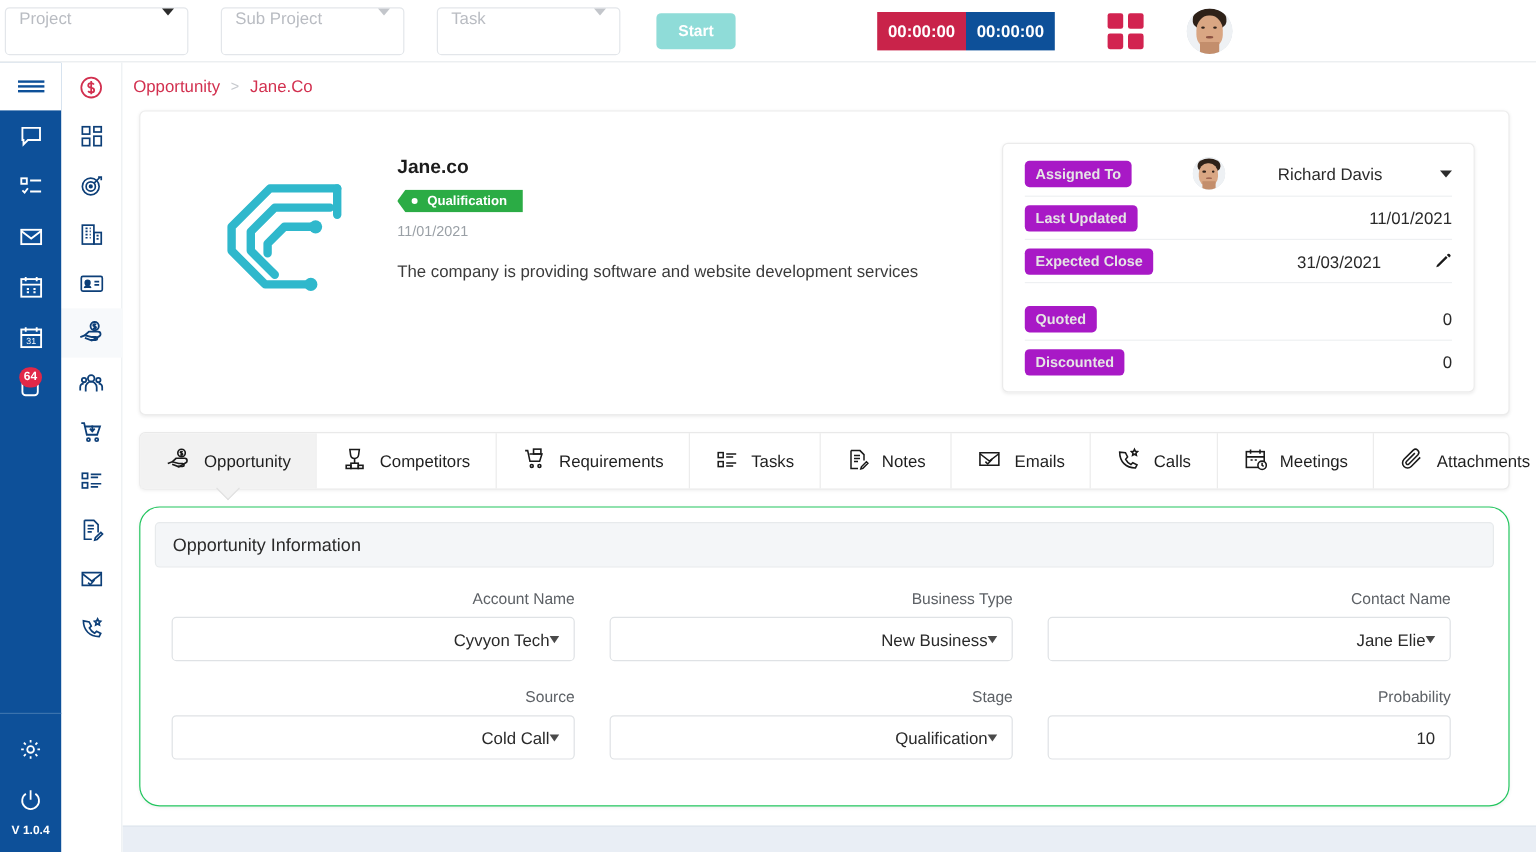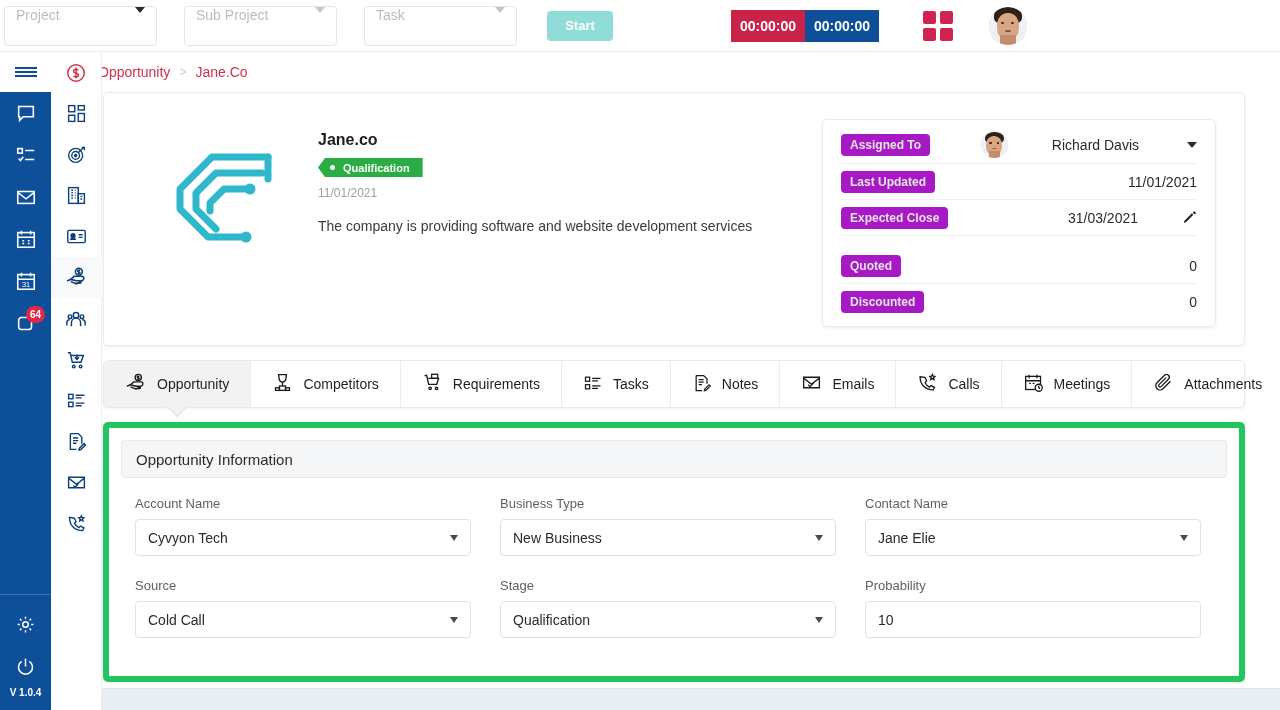--- a/index.html
+++ b/index.html
@@ -75,21 +75,21 @@
     width: 51px; height: 40px; background: #fff; display: flex;
     align-items: center; justify-content: center; flex-shrink: 0;
   }
   .rail-blue .burger i { display:block; width:22px; height:2px; background:#0d5099; margin:2px 0; }
   .rail-item {
     width: 51px; height: 42px; display: flex; align-items: center;
     justify-content: center; position: relative; cursor: pointer; flex-shrink: 0;
   }
   .rail-item svg { stroke: #fff; fill: none; stroke-width: 1.7; }
   .rail-badge {
-    position: absolute; top: 4px; right: 6px; min-width: 19px; height: 17px;
+    position: absolute; top: 4px; right: 16px; min-width: 19px; height: 17px;
     background: #e12848; color: #fff; border-radius: 9px; font-size: 10px;
     font-weight: bold; display: flex; align-items: center; justify-content: center;
     padding: 0 4px;
   }
   .rail-bottom { margin-top: auto; width: 51px; border-top: 1px solid #3a72ad; padding-top: 8px; padding-bottom: 6px; }
   .rail-ver { color: #fff; font-size: 10px; font-weight: bold; text-align: center; padding-bottom: 6px; }
 
   .rail-white {
     position: absolute; top: 52px; left: 51px; width: 51px; height: 658px;
     background: #fff; display: flex; flex-direction: column; align-items: center;
@@ -97,21 +97,21 @@
   }
   .rail-white .witem {
     width: 51px; height: 41px; display: flex; align-items: center;
     justify-content: center; cursor: pointer; flex-shrink: 0;
   }
   .rail-white .witem.active { background: #f7f9fb; }
   .rail-white svg { stroke: #0d3f78; fill: none; stroke-width: 1.6; }
 
   
   .content {
-    position: absolute; top: 52px; left: 85px; width: 1178px; height: 658px;
+    position: absolute; top: 52px; left: 98px; width: 1178px; height: 658px;
     background: #fff; overflow: hidden;
   }
   .crumbs { height: 40px; display: flex; align-items: center; padding-left: 13px; font-size: 14px; }
   .crumbs a { color: #d2304f; text-decoration: none; cursor: pointer; }
   .crumbs .sep { color: #c6c9ce; margin: 0 9px; font-size: 12px; }
 
   .page-body { padding: 0 18px; }
 
   .card {
     background: #fff; border: 1px solid #ececec; border-radius: 5px;
@@ -159,21 +159,21 @@
   .tab:last-child { border-right: none; }
   .tab.active { background: #f2f2f2; border-radius: 4px 0 0 0; }
   .tab.active::after {
     content: ""; position: absolute; bottom: -7px; left: 50%; margin-left: -7px;
     width: 13px; height: 13px; background: #f2f2f2; transform: rotate(45deg);
     border-right: 1px solid #e0e0e0; border-bottom: 1px solid #e0e0e0;
   }
   .tab svg { stroke: #1a1a1a; fill: none; stroke-width: 1.5; }
 
   
-  .panel { margin-top: 14px; border: 6px solid #22c55e; border-radius: 5px; box-shadow: 0 1px 3px rgba(0,0,0,.06); }
+  .panel { margin-top: 14px; border: 1px solid #22c55e; border-radius: 17px; box-shadow: 0 1px 3px rgba(0,0,0,.06); text-align: right; }
   .panel-inner { padding: 12px; }
   .panel-head {
     background: #f4f6f8; border: 1px solid #e7eaec; border-radius: 4px;
     height: 38px; display: flex; align-items: center; padding-left: 14px;
     font-size: 15px; color: #2b2b2b;
   }
   .form-rows { padding: 18px 14px 26px 14px; }
   .frow { display: flex; gap: 29px; margin-bottom: 22px; }
   .frow:last-child { margin-bottom: 0; }
   .fld { width: 336px; }

